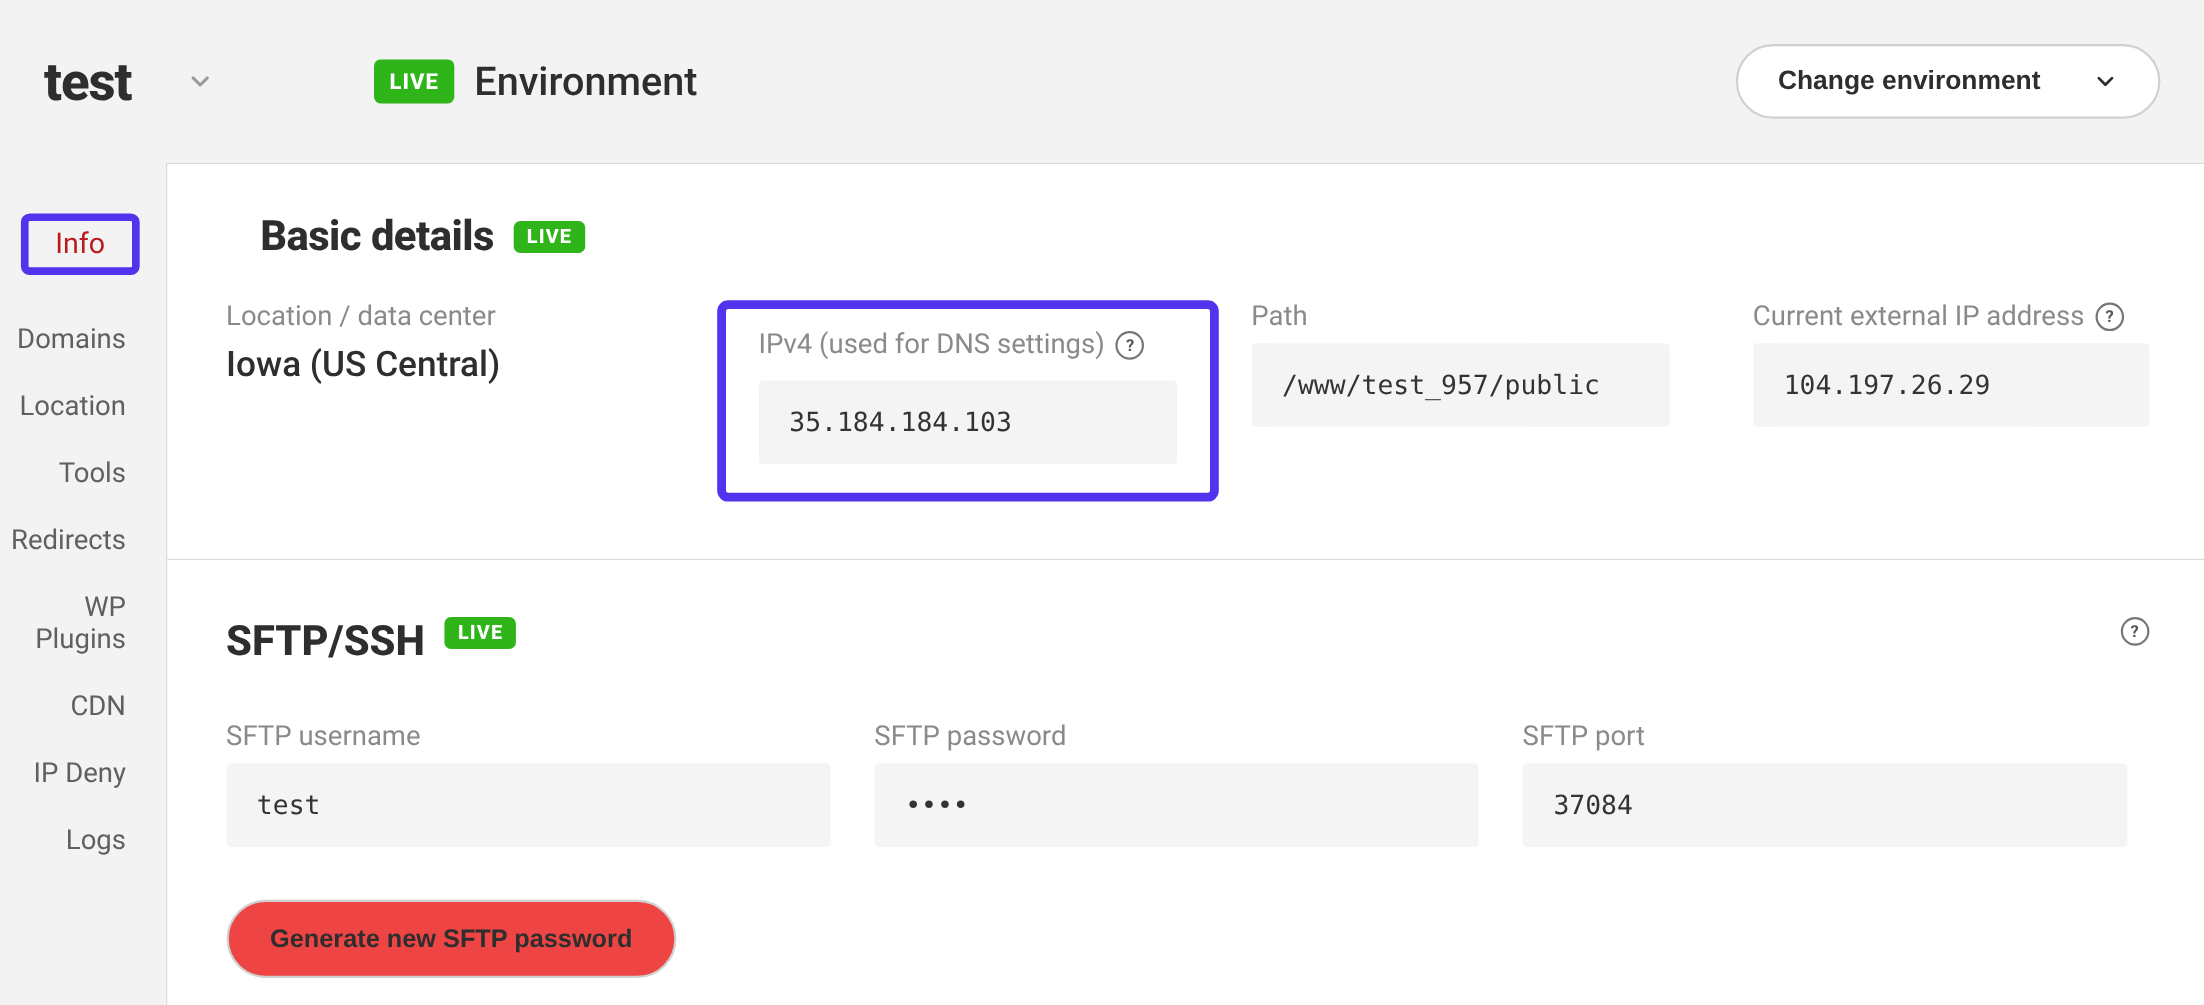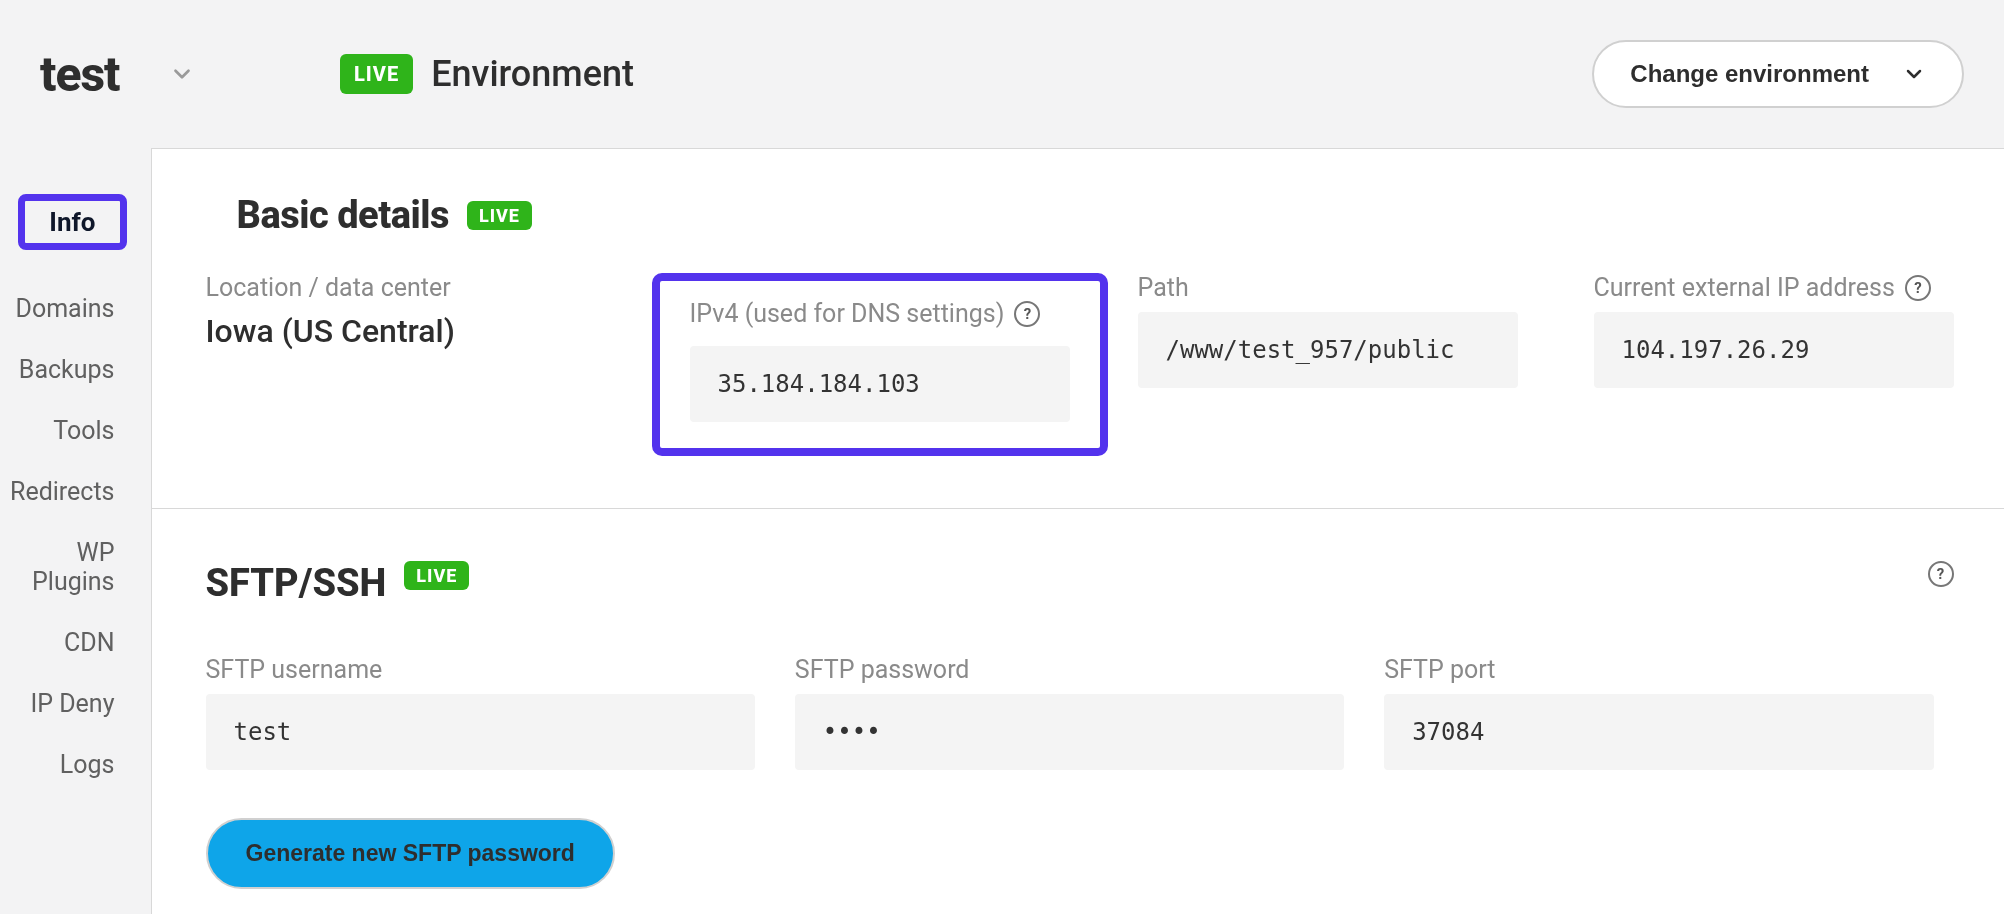--- a/index.html
+++ b/index.html
@@ -67,21 +67,21 @@
   }
   .top .env-block{
     display:flex;
     align-items:center;
     margin-left:50px;
   }
   .spacer{flex:1;}
   .change-env{
     display:flex;
     align-items:center;
-    gap:33px;
+    gap:47px;
     border:2px solid #d0d0d0;
     border-radius:999px;
     padding:18px 36px;
     font-size:24px;
     font-weight:700;
     background:var(--panel);
     color:var(--text);
     cursor:pointer;
   }
 
@@ -107,22 +107,22 @@
   .side-item.active-wrap{
     display:flex;
     justify-content:flex-end;
     padding-right:24px;
     margin-bottom:12px;
   }
   .side-item .active-box{
     border:7px solid var(--accent);
     border-radius:8px;
     padding:6px 24px;
-    color:#0f172a;
-    font-weight:700;
+    color:#b91c1c;
+    font-weight:400;
     font-size:26px;
     display:inline-block;
   }
 
   .main{
     flex:1;
     background:var(--panel);
     border-left:1px solid var(--border);
     border-top:1px solid var(--border);
     min-height:800px;
@@ -237,21 +237,21 @@
     padding-right:74px;
   }
   .sftp-field .value-box{
     width:100%;
     min-width:0;
   }
 
   .gen-btn{
     margin-top:48px;
     border:2px solid #d0d0d0;
-    background:#0ea5e9;
+    background:#ef4444;
     border-radius:999px;
     padding:20px 38px;
     font-size:23px;
     font-weight:700;
     color:var(--text);
     cursor:pointer;
   }
 
   svg{display:block;}
 </style>
@@ -285,21 +285,21 @@
 <div class="layout">
 
   <nav class="sidebar">
     <div class="side-item active-wrap">
       <span class="active-box">Info</span>
     </div>
     <div class="side-item">
       <span>Domains</span>
     </div>
     <div class="side-item">
-      <span>Backups</span>
+      <span>Location</span>
     </div>
     <div class="side-item">
       <span>Tools</span>
     </div>
     <div class="side-item">
       <span>Redirects</span>
     </div>
     <div class="side-item">
       <span>WP Plugins</span>
     </div>

